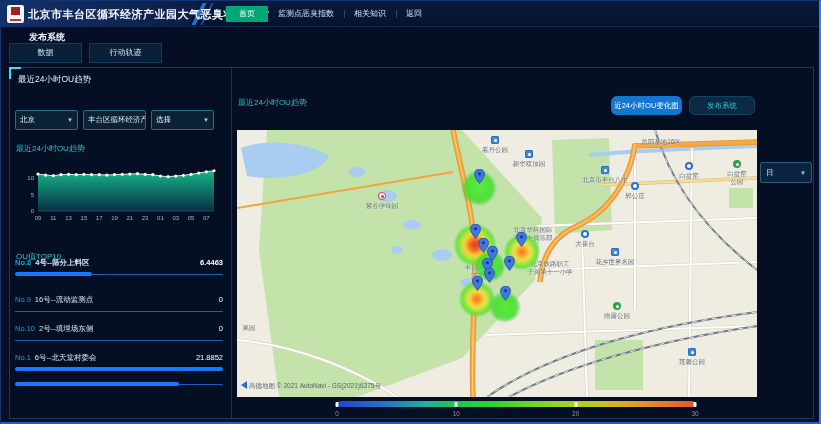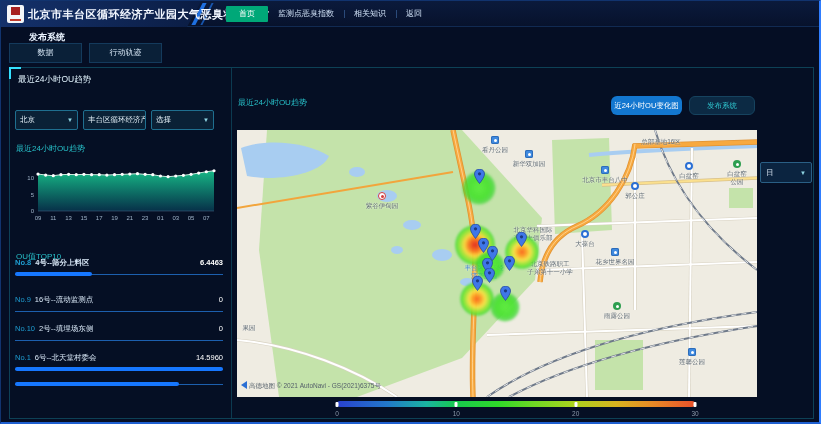--- a/index.html
+++ b/index.html
@@ -219,21 +219,21 @@
               <span class="rank">No.10</span>
               <span class="rname">2号--填埋场东侧</span>
               <span class="rval">0</span>
             </div>
             <div class="track"></div>
           </div>
           <div class="row">
             <div class="row-line">
               <span class="rank">No.1</span>
               <span class="rname">6号--北天堂村委会</span>
-              <span class="rval">14.5960</span>
+              <span class="rval">21.8852</span>
             </div>
             <div class="track">
               <div class="fill" style="width: 100%;"></div>
             </div>
           </div>
           <div class="row">
             <div class="track">
               <div class="fill" style="width: 79%;"></div>
             </div>
           </div>

